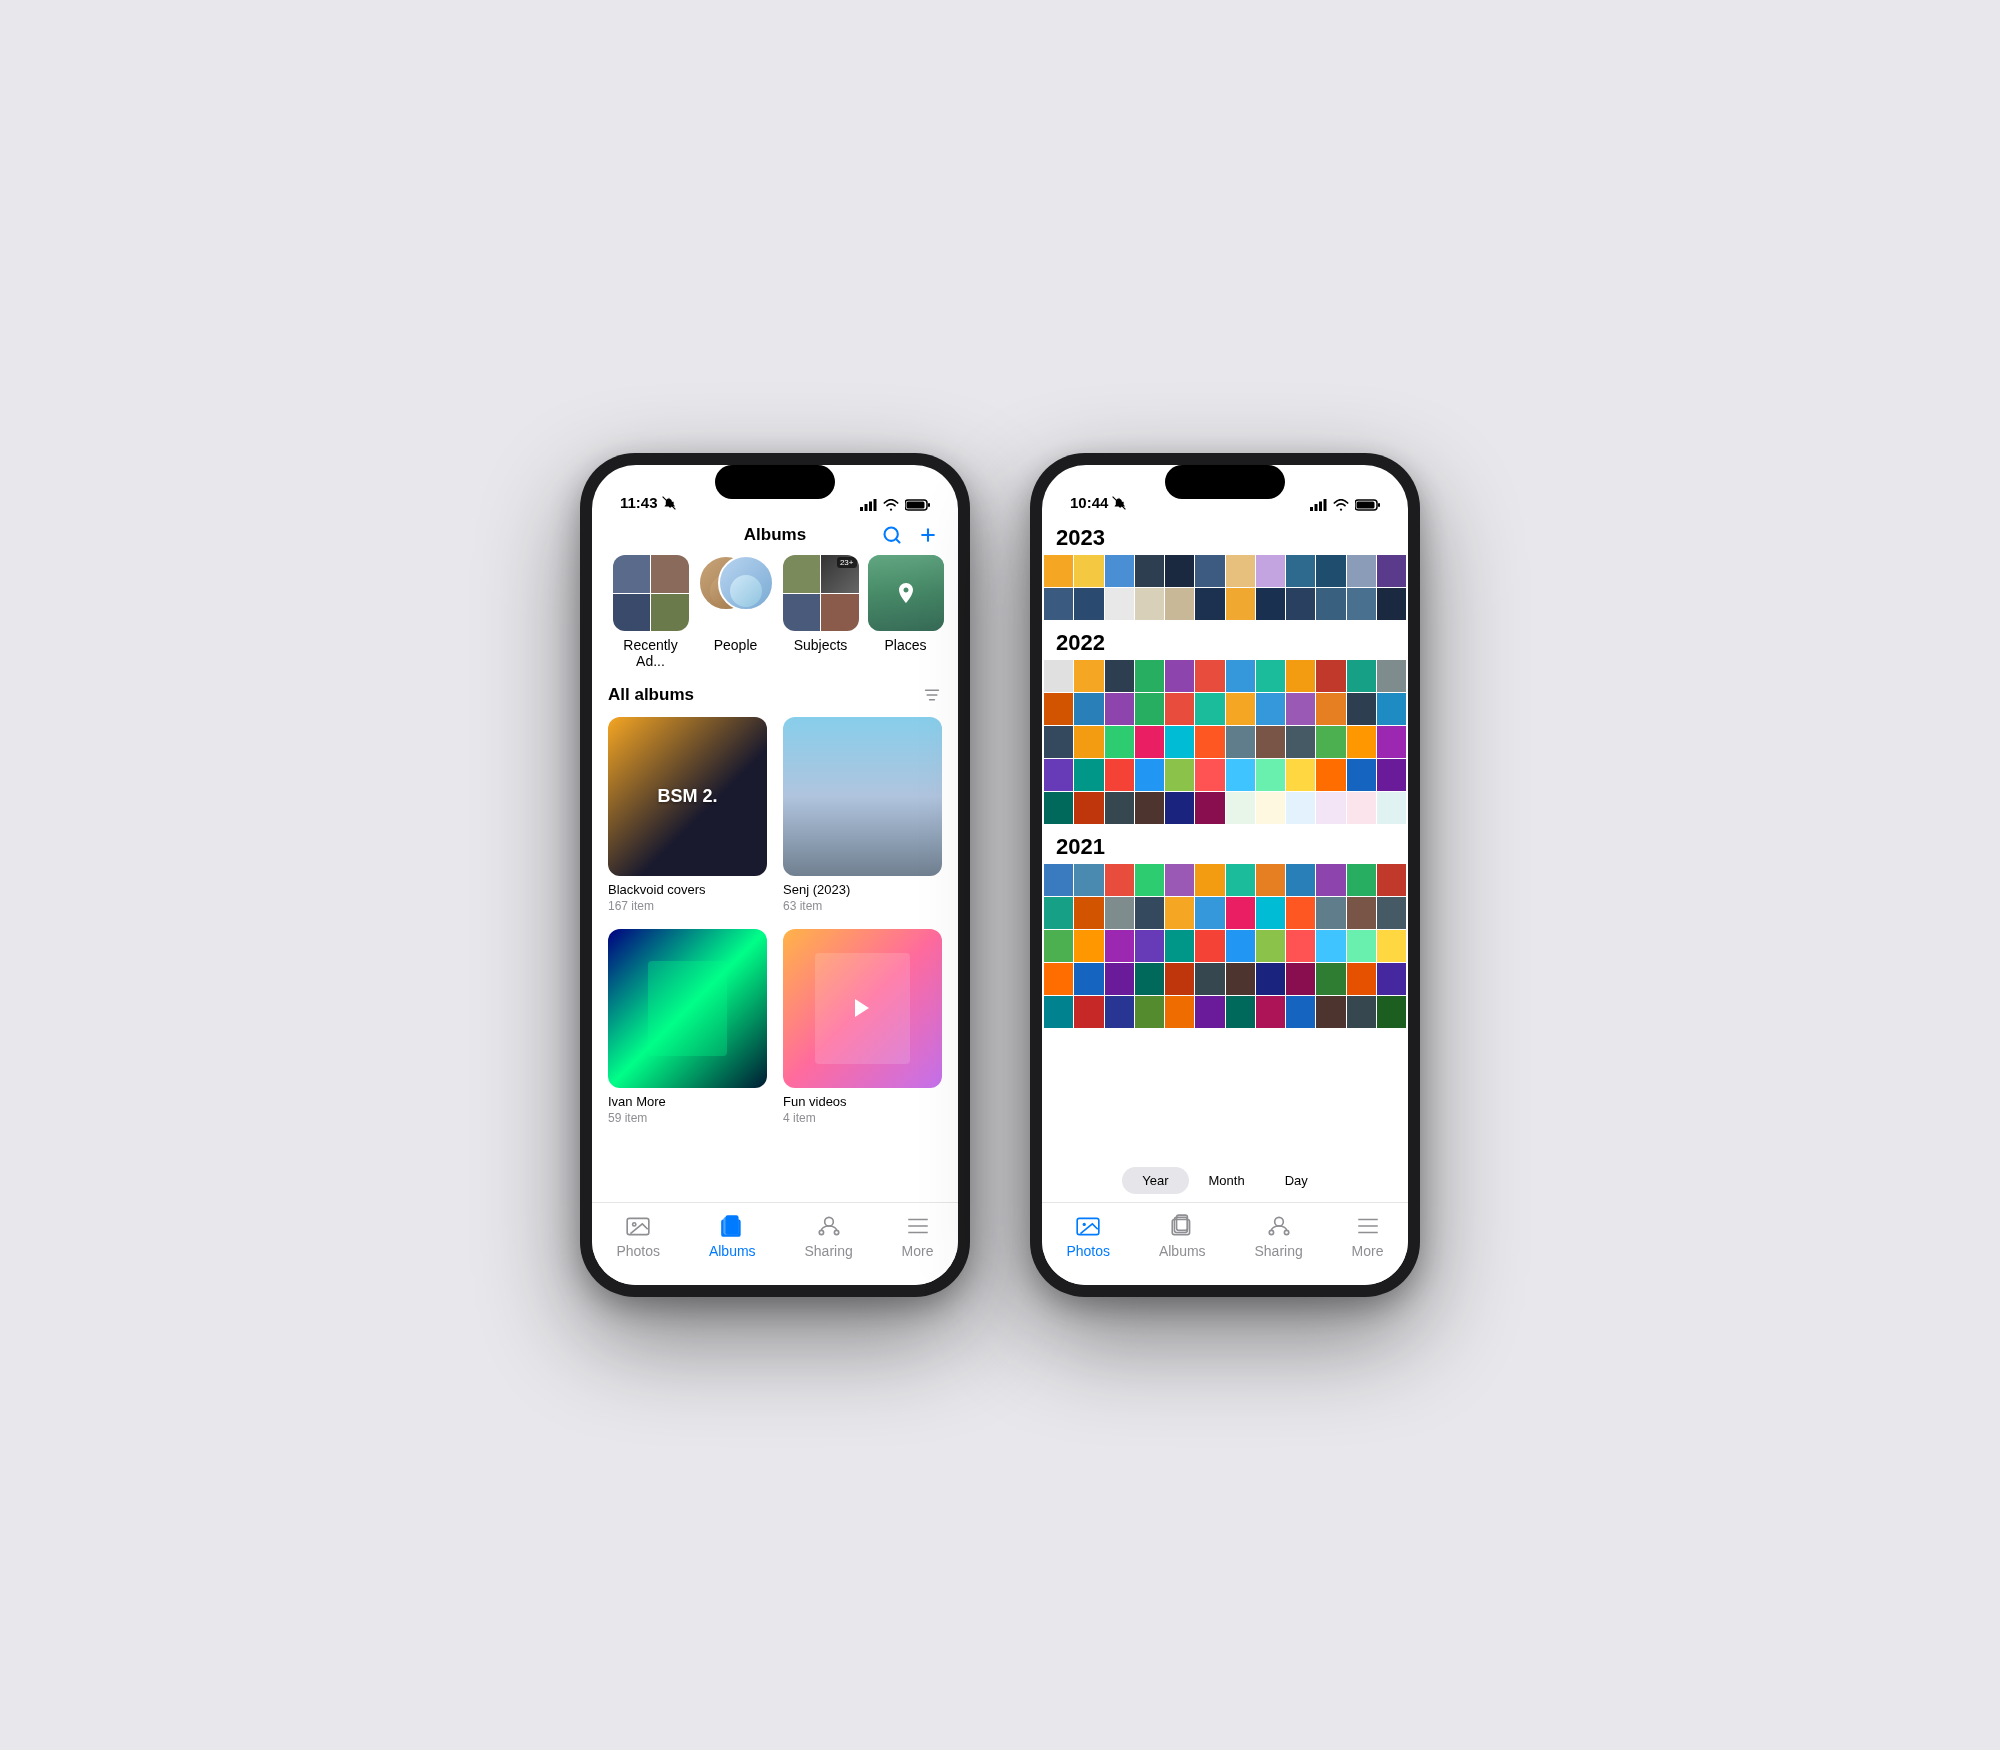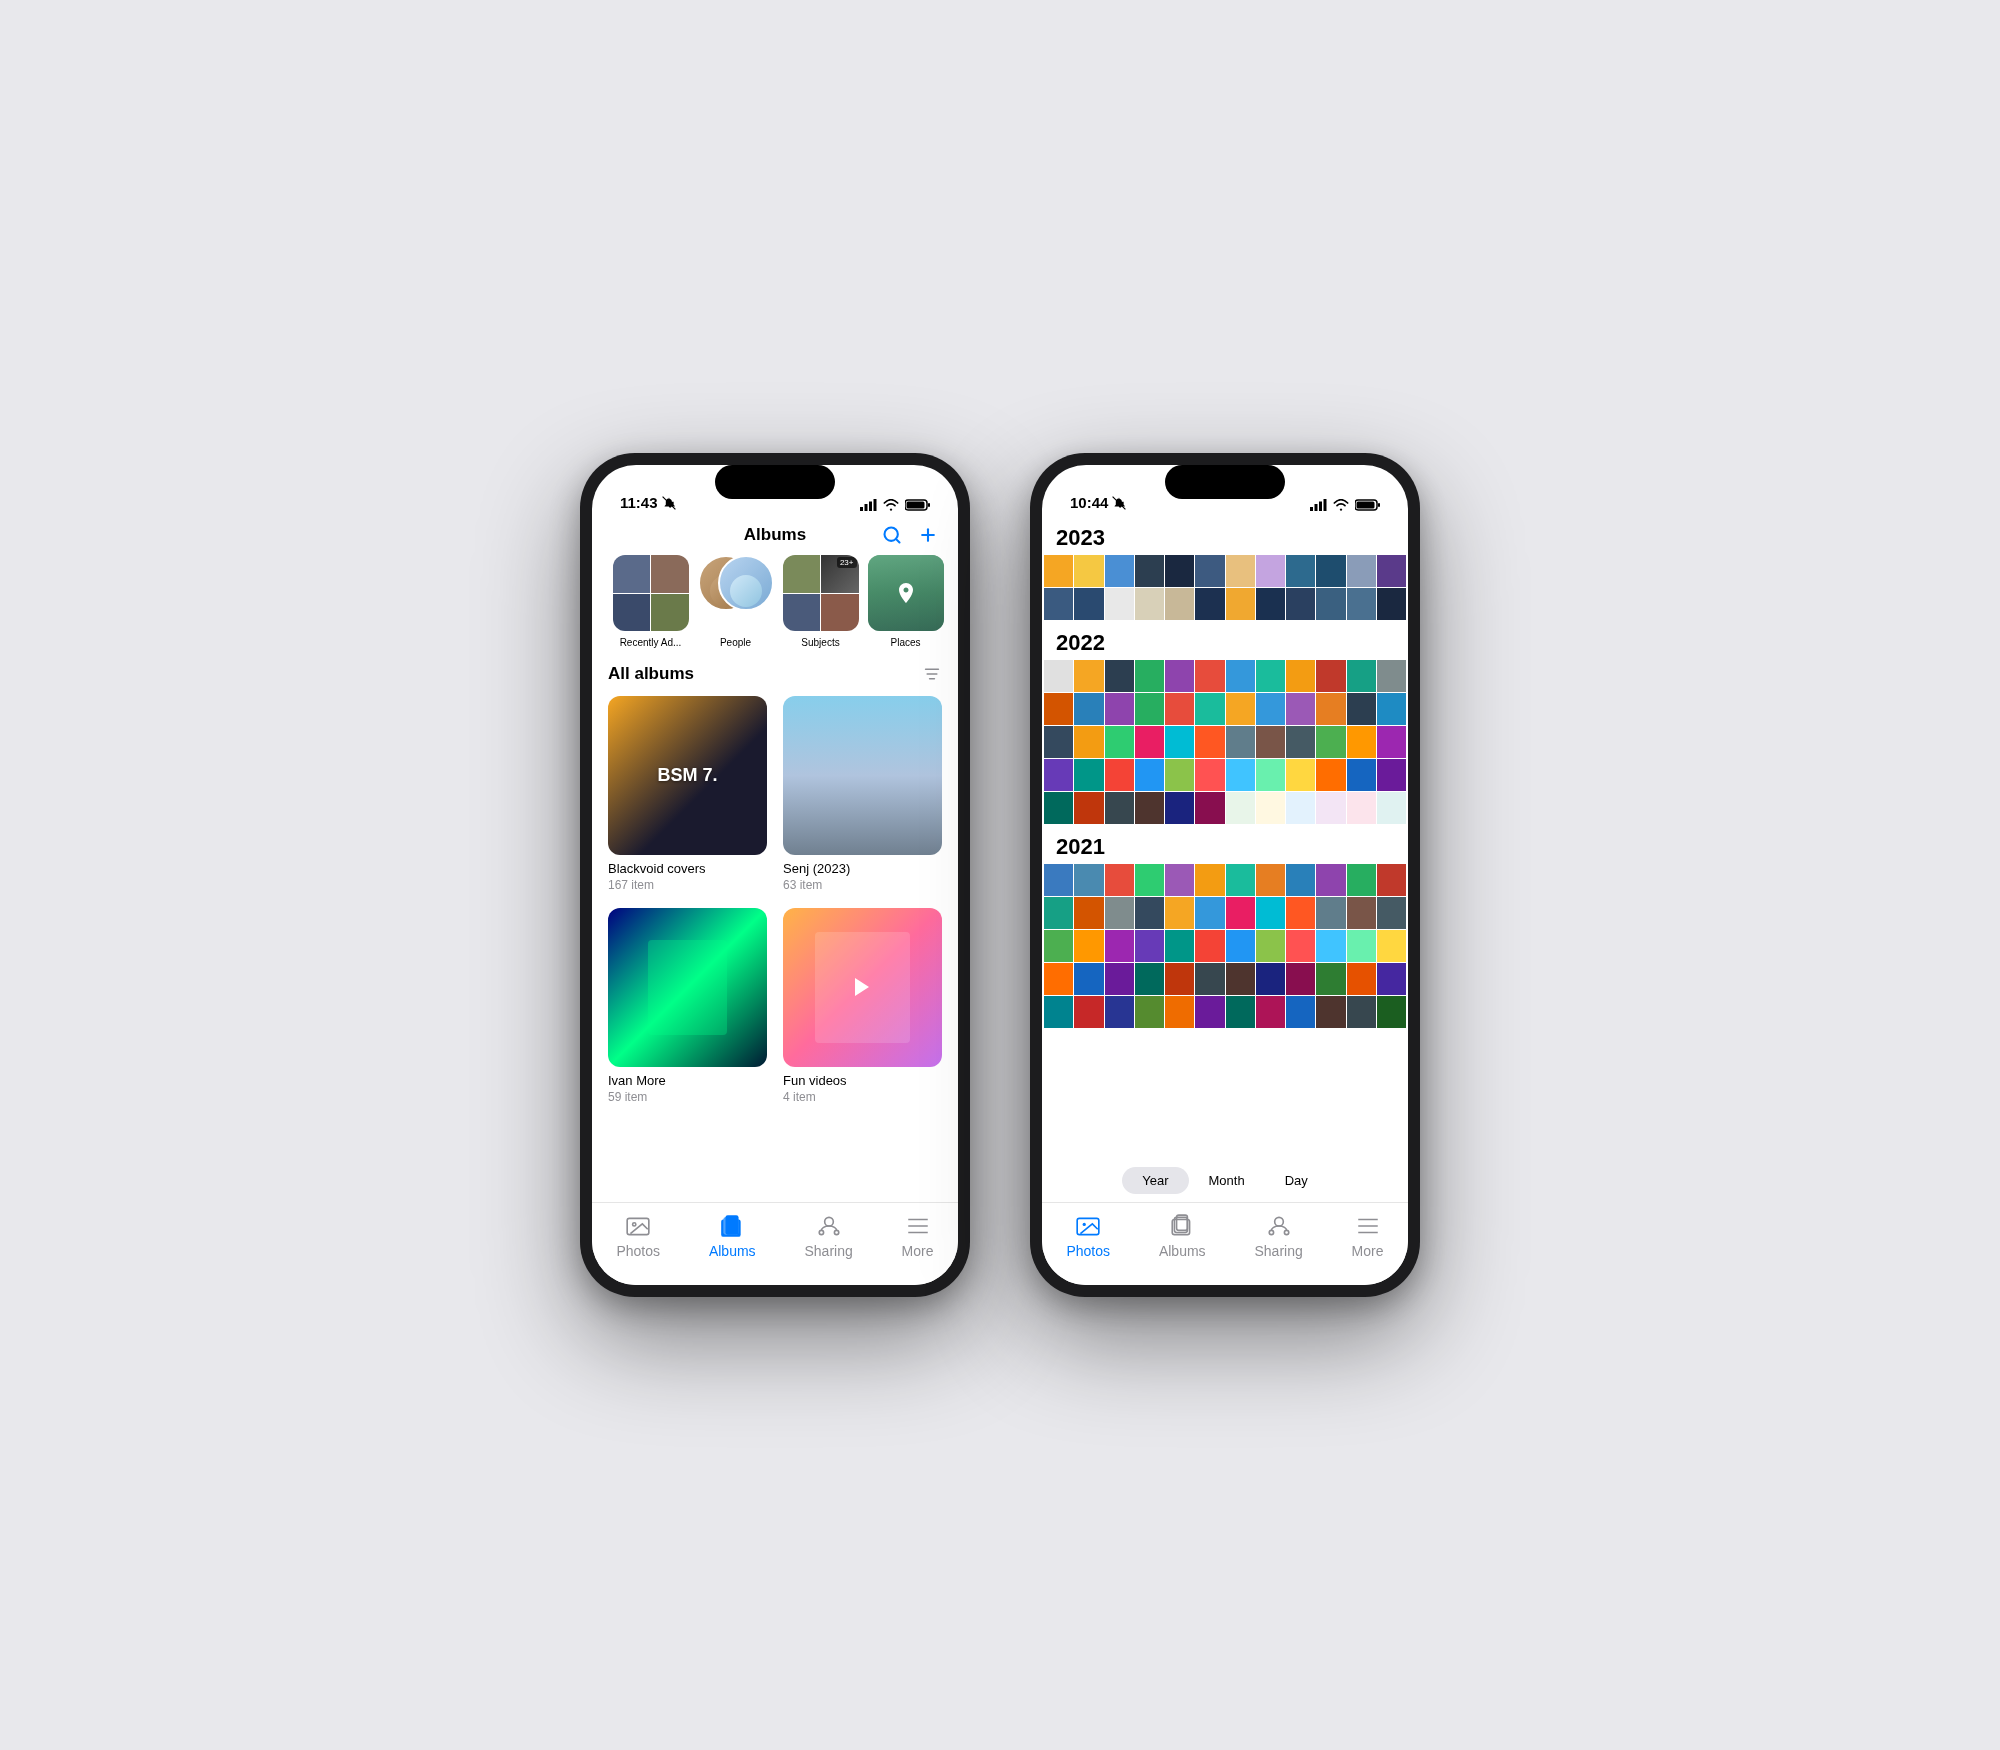--- a/index.html
+++ b/index.html
@@ -163,21 +163,21 @@
 
     .library-item {
       display: flex;
       flex-direction: column;
       align-items: center;
       gap: 6px;
       min-width: 85px;
     }
 
     .library-item-label {
-      font-size: 10px;
+      font-size: 14px;
       color: #000;
       text-align: center;
     }
 
     
     .section-header {
       display: flex;
       align-items: center;
       justify-content: space-between;
       padding: 0 16px 12px;
@@ -445,21 +445,21 @@
           <line x1="4" y1="4" x2="20" y2="4"></line>
           <line x1="6" y1="10" x2="18" y2="10"></line>
           <line x1="9" y1="16" x2="15" y2="16"></line>
         </svg>
       </div>
 
       <div class="albums-grid">
 
         <div class="album-card">
           <div class="album-thumb cover-bsm">
-            <span style="font-size:18px;font-weight:900;color:white;text-shadow:0 1px 3px rgba(0,0,0,0.5);">BSM 7.</span>
+            <span style="font-size:18px;font-weight:900;color:white;text-shadow:0 1px 3px rgba(0,0,0,0.5);">BSM 2.</span>
           </div>
           <span class="album-name">Blackvoid covers</span>
           <span class="album-count">167 item</span>
         </div>
 
         <div class="album-card">
           <div class="album-thumb cover-senj"></div>
           <span class="album-name">Senj (2023)</span>
           <span class="album-count">63 item</span>
         </div>

